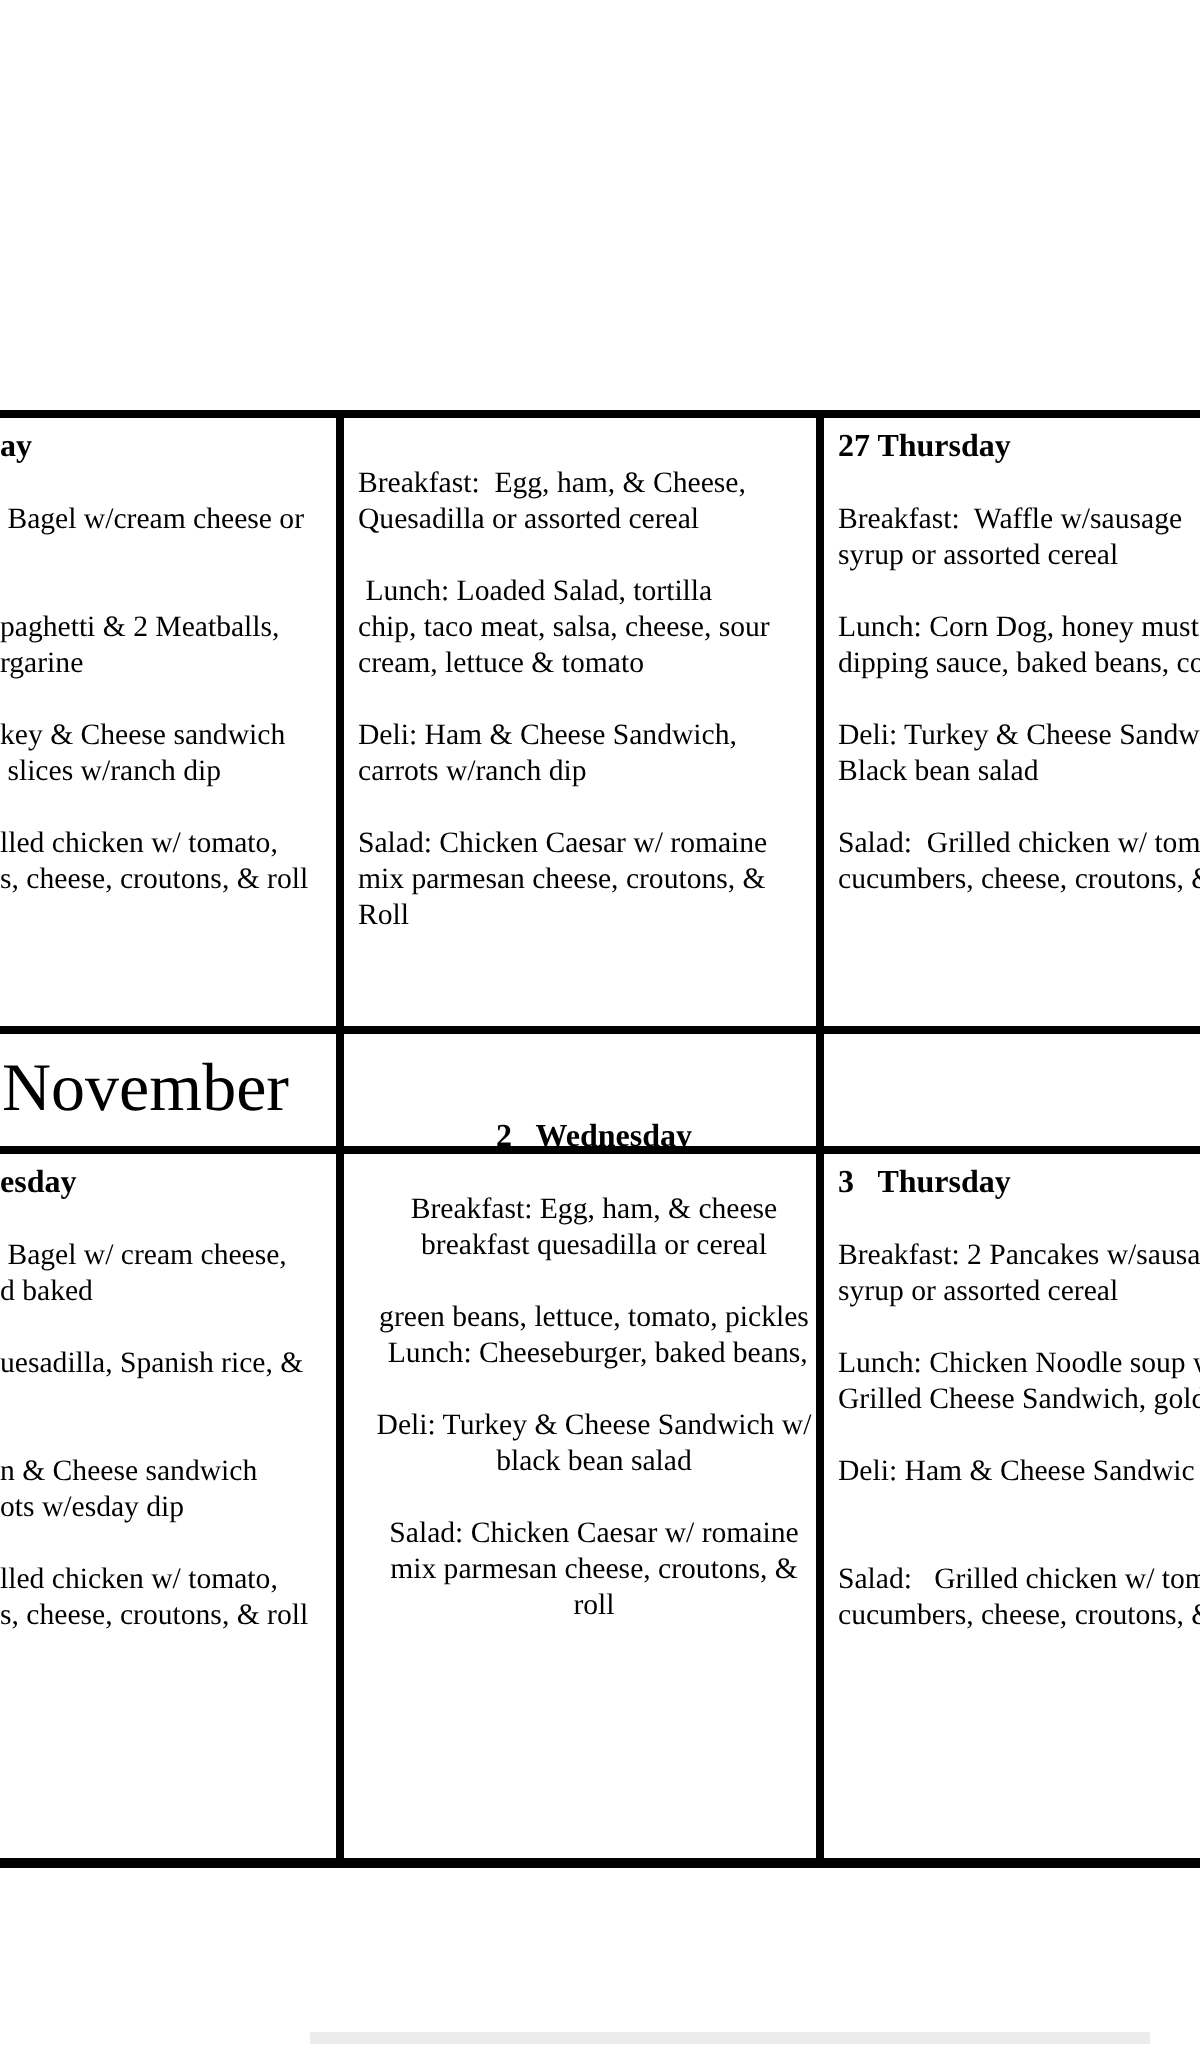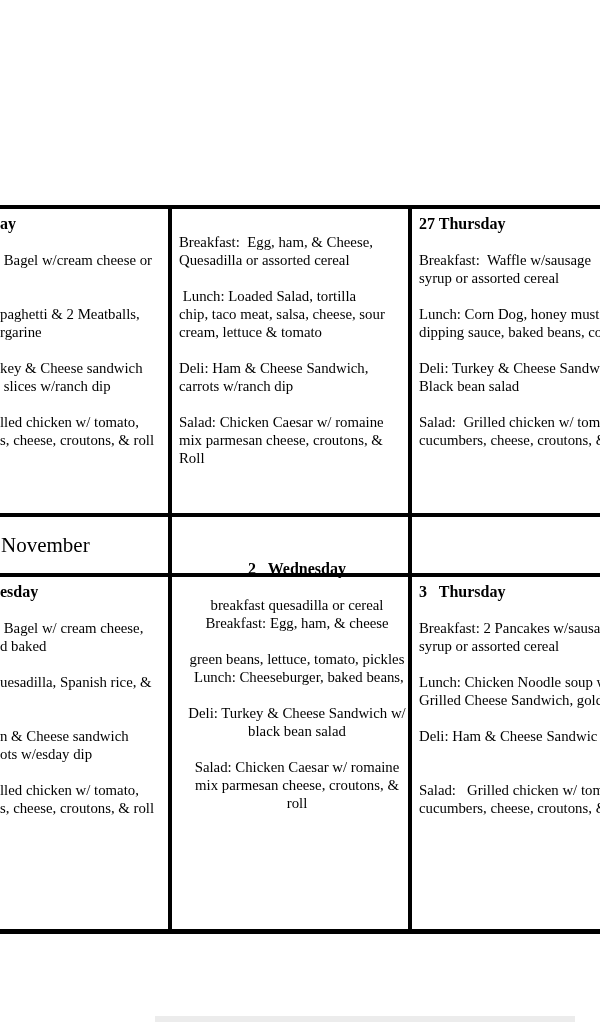--- a/index.html
+++ b/index.html
@@ -11,21 +11,21 @@
   .cell{
     position:absolute;overflow:hidden;padding:6px 0 0 7px;
     font-size:14.8px;line-height:18px;color:#000;
   }
   .cell.c1{padding-left:0;}
   .hdr{font-weight:bold;font-size:16px;height:18px;white-space:pre;}
   .tl{height:18px;white-space:pre;}
   .nov{
     position:absolute;left:0;top:517px;width:168px;height:56px;
     display:flex;align-items:center;padding-left:1px;overflow:hidden;
-    font-size:21px;
+    font-size:34px;
   }
   .stripe{position:absolute;left:155px;top:1016px;width:420px;height:6px;background:#ececec;}
 </style>
 </head>
 <body>
 
 <div class="page">
 
   <div class="hline" style="left:0;top:205px;width:600px;height:4px;"></div>
   <div class="hline" style="left:0;top:513px;width:600px;height:4px;"></div>
@@ -106,22 +106,22 @@
         <div class="tl">&nbsp;</div>
         <div class="tl">lled chicken w/ tomato,</div>
         <div class="tl">s, cheese, croutons, &amp; roll</div>
       </div>
   </div>
 
   <div class="cell" style="left:172px;top:554px;width:236px;height:352px;text-align:center;">
     <div class="hdr">2   Wednesday</div>
     <div>
         <div class="tl">&nbsp;</div>
+        <div class="tl">Breakfast: Egg, ham, &amp; cheese</div>
         <div class="tl">breakfast quesadilla or cereal</div>
-        <div class="tl">Breakfast: Egg, ham, &amp; cheese</div>
         <div class="tl">&nbsp;</div>
         <div class="tl">green beans, lettuce, tomato, pickles</div>
         <div class="tl"> Lunch: Cheeseburger, baked beans,</div>
         <div class="tl">&nbsp;</div>
         <div class="tl">Deli: Turkey &amp; Cheese Sandwich w/</div>
         <div class="tl">black bean salad</div>
         <div class="tl">&nbsp;</div>
         <div class="tl">Salad: Chicken Caesar w/ romaine</div>
         <div class="tl">mix parmesan cheese, croutons, &amp;</div>
         <div class="tl">roll</div>

